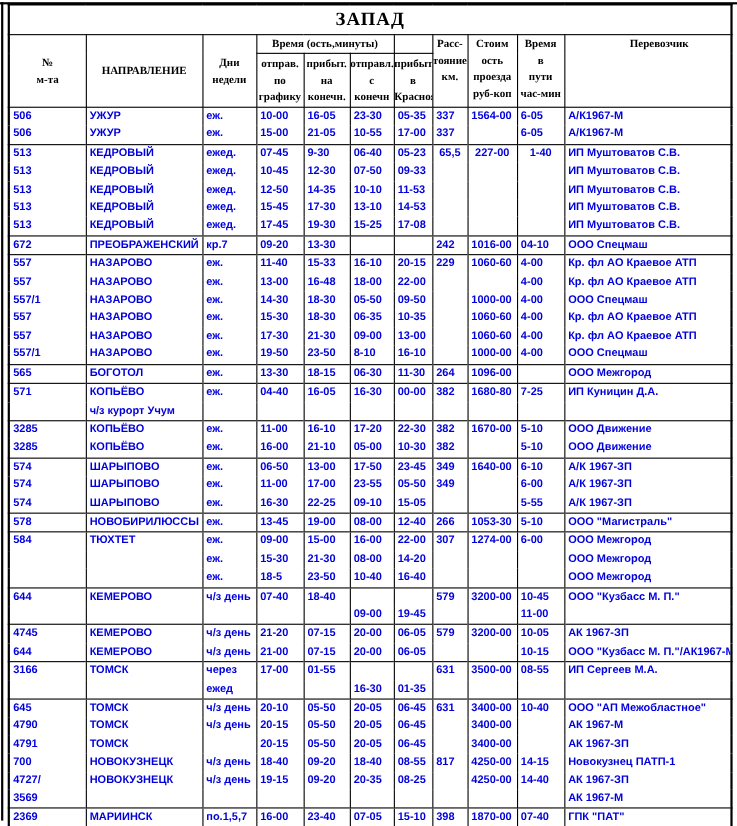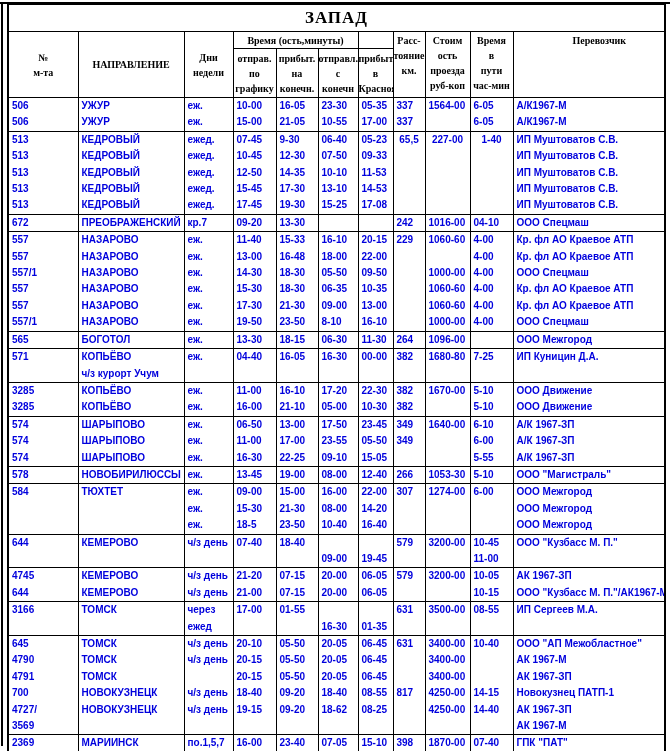--- a/index.html
+++ b/index.html
@@ -570,21 +570,21 @@
         <td>4250-00</td>
         <td>14-15</td>
         <td>Новокузнец ПАТП-1</td>
       </tr>
       <tr>
         <td>4727/</td>
         <td>НОВОКУЗНЕЦК</td>
         <td>ч/з день</td>
         <td>19-15</td>
         <td>09-20</td>
-        <td>18-62</td>
+        <td>20-35</td>
         <td>08-25</td>
         <td></td>
         <td>4250-00</td>
         <td>14-40</td>
         <td>АК 1967-ЗП</td>
       </tr>
       <tr>
         <td>3569</td>
         <td></td>
         <td></td>

